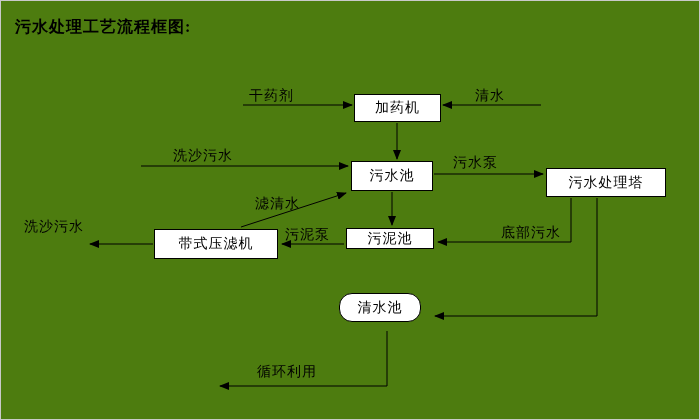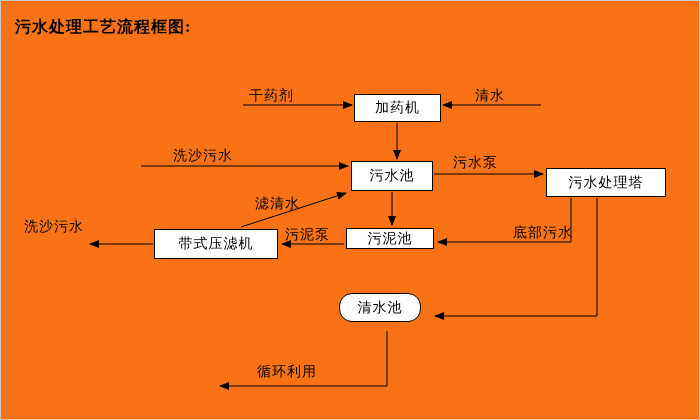--- a/index.html
+++ b/index.html
@@ -2,21 +2,21 @@
 <html><head>
 <meta charset="utf-8">
 <style>
   * { margin: 0; padding: 0; box-sizing: border-box; }
   html, body { background: #ffffff; }
   body { font-family: "Liberation Serif", "DejaVu Serif", serif; color: #000; }
   .canvas {
     position: relative;
     width: 700px;
     height: 420px;
-    background: #f97316;
+    background: #4d7c0f;
     border: 1px solid #c9c9c9;
     overflow: hidden;
   }
   .title {
     position: absolute;
     left: 14px;
     top: 16px;
     font-size: 16px;
     font-weight: bold;
     letter-spacing: 1px;
@@ -94,17 +94,17 @@
   <div class="node" style="left:345px; top:227px; width:88px;  height:21px;">污泥池</div>
   <div class="node" style="left:153px; top:228px; width:124px; height:30px;">带式压滤机</div>
   <div class="node" style="left:338px; top:292px; width:82px;  height:29px;border-radius:13px;">清水池</div>
 
   <div class="edge-label" style="left:248px; top:86px;">干药剂</div>
   <div class="edge-label" style="left:474px; top:86px;">清水</div>
   <div class="edge-label" style="left:172px; top:146px;">洗沙污水</div>
   <div class="edge-label" style="left:452px; top:153px;">污水泵</div>
   <div class="edge-label" style="left:254px; top:194px;">滤清水</div>
   <div class="edge-label" style="left:284px; top:225px;">污泥泵</div>
-  <div class="edge-label" style="left:512px; top:223px;">底部污水</div>
+  <div class="edge-label" style="left:500px; top:223px;">底部污水</div>
   <div class="edge-label" style="left:23px;  top:217px;">洗沙污水</div>
   <div class="edge-label" style="left:256px; top:362px;">循环利用</div>
 
 </div>
 
 </body></html>

